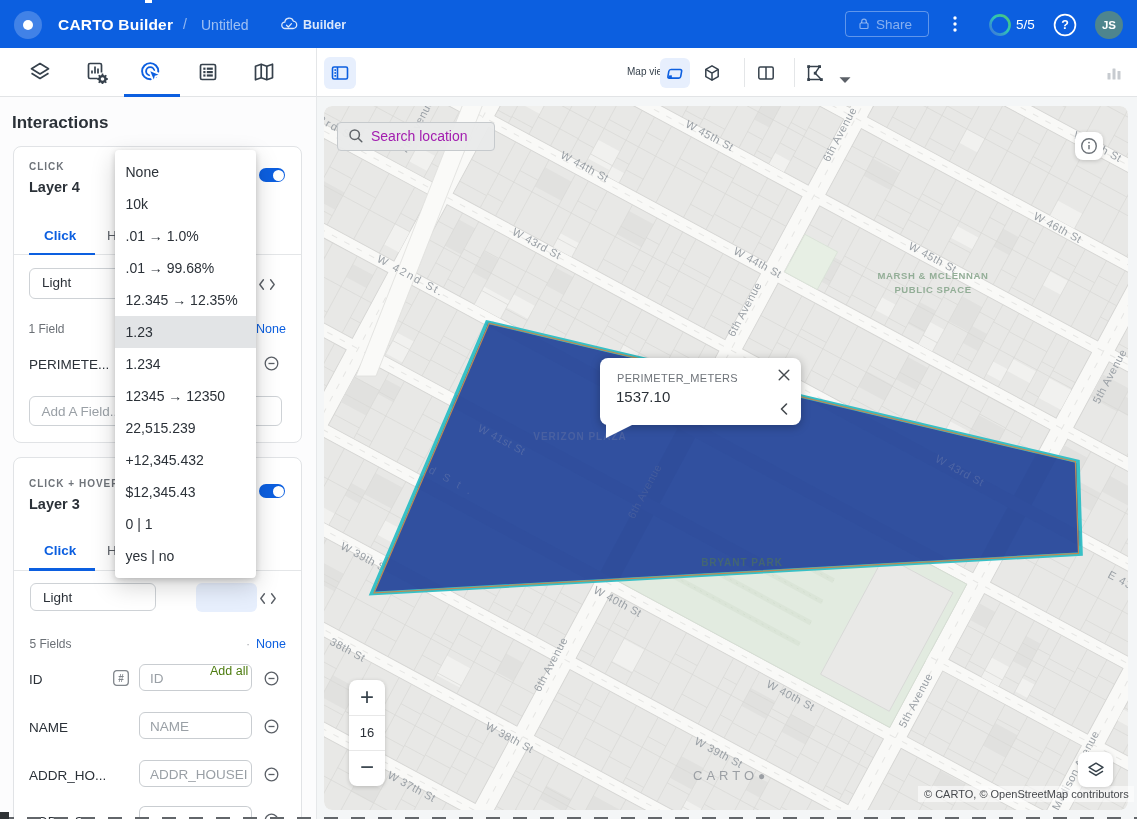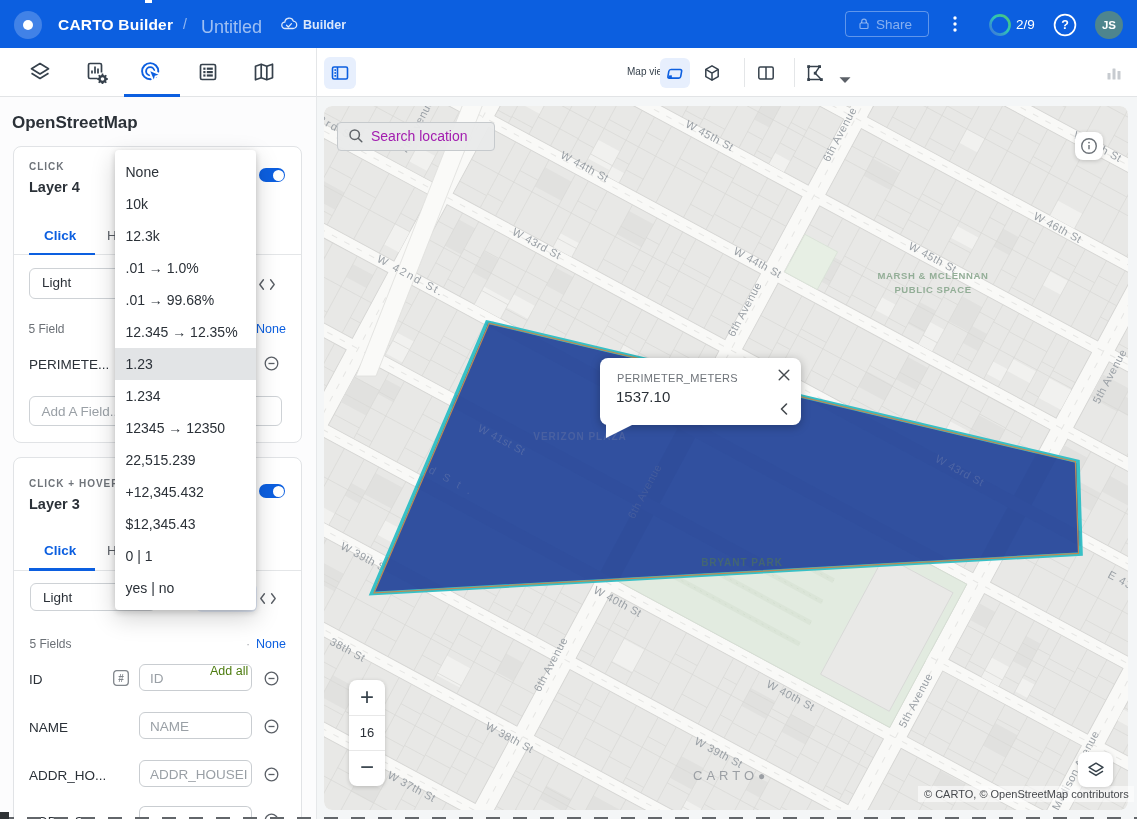--- a/index.html
+++ b/index.html
@@ -1,39 +1,39 @@
 <!DOCTYPE html>
 <html><head><meta charset="utf-8"><style>
 *{margin:0;padding:0;box-sizing:border-box}
 body{font-family:'Liberation Sans',sans-serif;width:1137px;height:819px;overflow:hidden}
 </style></head>
 <body>
 <div style="position:relative;width:1137px;height:819px;background:#f4f6f7;overflow:hidden">
   <div style="position:absolute;left:0;top:97px;width:316px;height:722px;background:#fcfcfd"></div>
   <div style="position:absolute;left:316px;top:97px;width:1px;height:722px;background:#e6e8ea"></div>
-  <div style="position:absolute;left:12px;top:113px;font-size:17px;font-weight:700;color:#2b3138">OpenStreetMap</div>
+  <div style="position:absolute;left:12px;top:113px;font-size:17px;font-weight:700;color:#2b3138">Interactions</div>
 
 <div style="position:absolute;left:12.5px;top:145.5px;width:289px;height:297px;background:#fff;border:1px solid #e1e3e6;border-radius:8px"></div>
 <div style="position:absolute;left:29px;top:161px;font-size:10px;font-weight:700;letter-spacing:1px;color:#6f747a">CLICK</div>
 <div style="position:absolute;left:29px;top:179px;font-size:14.5px;font-weight:700;color:#2b3138">Layer 4</div>
 <div style="position:absolute;left:259px;top:168px;width:26px;height:14px;border-radius:7px;background:#0c5fe0">
       <div style="position:absolute;right:1.5px;top:1.5px;width:11px;height:11px;border-radius:50%;background:#fff"></div>
     </div>
 <div style="position:absolute;left:44px;top:228px;font-size:13.5px;font-weight:700;color:#0c5fe0">Click</div>
 <div style="position:absolute;left:107px;top:228px;font-size:13.5px;color:#5b6067">Hover</div>
 <div style="position:absolute;left:13.5px;top:254px;width:287px;height:1px;background:#e4e6e8"></div>
 <div style="position:absolute;left:28.5px;top:252.5px;width:66px;height:2.5px;background:#0c5fe0"></div>
 <div style="position:absolute;left:28.5px;top:267.5px;width:226px;height:31px;border:1px solid #ced2d6;border-radius:6px;background:#fff"></div>
 <div style="position:absolute;left:42px;top:275px;font-size:13.5px;color:#2b3138">Light</div>
 <div style="position:absolute;left:258px;top:277px"><svg width="18" height="13" viewBox="0 0 18 13" style="">
         <g stroke="#5b6067" stroke-width="1.4" fill="none" stroke-linecap="round" stroke-linejoin="round">
           <path d="M5.4 1.8L1.8 6.5l3.6 4.7M12.6 1.8l3.6 4.7-3.6 4.7"></path>
         </g>
       </svg></div>
-<div style="position:absolute;left:28.5px;top:322px;font-size:12px;color:#6b7076">5 Field</div>
+<div style="position:absolute;left:28.5px;top:322px;font-size:12px;color:#6b7076">1 Field</div>
 <div style="position:absolute;left:256px;top:322px;font-size:12.5px;color:#0c5fe0">None</div>
 <div style="position:absolute;left:29px;top:357px;font-size:13.5px;color:#2b3138">PERIMETE...</div>
 <div style="position:absolute;left:264px;top:356px"><svg width="15" height="15" viewBox="0 0 15 15" style="">
         <circle cx="7.5" cy="7.5" r="6.3" fill="none" stroke="#5b6067" stroke-width="1.3"></circle>
         <path d="M4.5 7.5h6" stroke="#5b6067" stroke-width="1.3"></path>
       </svg></div>
 <div style="position:absolute;left:28.5px;top:396px;width:253px;height:30px;border:1px solid #ced2d6;border-radius:6px;line-height:30px;padding-left:12px;font-size:13.5px;color:#9aa0a6;background:#fff">Add A Field...</div>
 
 <div style="position:absolute;left:12.5px;top:456.5px;width:289px;height:420px;background:#fff;border:1px solid #e1e3e6;border-radius:8px"></div>
 <div style="position:absolute;left:29px;top:478px;font-size:10px;font-weight:700;letter-spacing:1px;color:#6f747a">CLICK + HOVER</div>
@@ -452,21 +452,21 @@
 <div style="position:absolute;left:779px;top:402px"><svg width="10" height="14" viewBox="0 0 10 14" style="">
         <path d="M7.5 2L2.5 7l5 5" stroke="#454a4f" stroke-width="1.6" fill="none" stroke-linecap="round" stroke-linejoin="round"></path>
       </svg></div>
 
 <div style="position:absolute;left:0;top:0;width:1137px;height:48px;background:#0c5fe0">
   <div style="position:absolute;left:145px;top:0;width:7px;height:3px;background:#fff"></div>
       <div style="position:absolute;left:14px;top:10.5px;width:28px;height:28px;border-radius:50%;background:rgba(255,255,255,0.22)"></div>
   <div style="position:absolute;left:23px;top:19.5px;width:10px;height:10px;border-radius:50%;background:#fff"></div>
   <div style="position:absolute;left:58px;top:15.5px;font-size:15.5px;font-weight:700;color:#fff;letter-spacing:0.2px">CARTO Builder</div>
   <div style="position:absolute;left:183px;top:16px;font-size:14px;color:rgba(255,255,255,0.55)">/</div>
-  <div style="position:absolute;left:201px;top:16.5px;font-size:18px;color:rgba(255,255,255,0.6)">Untitled</div>
+  <div style="position:absolute;left:201px;top:16.5px;font-size:14px;color:rgba(255,255,255,0.6)">Untitled</div>
   <div style="position:absolute;left:280px;top:15px"><svg width="18" height="18" viewBox="0 0 18 18" style="">
           <g stroke="rgba(255,255,255,0.85)" stroke-width="1.3" fill="none" stroke-linecap="round" stroke-linejoin="round">
             <path d="M5.2 13.5a3.2 3.2 0 0 1-.4-6.4 4.4 4.4 0 0 1 8.5-1 3.7 3.7 0 0 1-.6 7.4z"></path>
             <path d="M6.5 10.2l1.8 1.8 3.2-3.4"></path>
           </g>
         </svg></div>
   <div style="position:absolute;left:303px;top:17.5px;font-size:12.5px;font-weight:700;color:rgba(255,255,255,0.85)">Builder</div>
   <div style="position:absolute;left:845px;top:11px;width:84px;height:26px;border:1px solid rgba(255,255,255,0.35);border-radius:4px"></div>
   <div style="position:absolute;left:857px;top:17px"><svg width="14" height="14" viewBox="0 0 14 14" style="">
           <g stroke="rgba(255,255,255,0.5)" stroke-width="1.2" fill="none">
@@ -485,21 +485,21 @@
   <div style="position:absolute;left:988px;top:12.5px"><svg width="24" height="24" viewBox="0 0 24 24" style="">
           <defs>
             <linearGradient id="rg" x1="0" y1="1" x2="1" y2="0">
               <stop offset="0" stop-color="#3f6ee0"></stop>
               <stop offset="0.55" stop-color="#2fc6b5"></stop>
               <stop offset="1" stop-color="#52c272"></stop>
             </linearGradient>
           </defs>
           <circle cx="12" cy="12" r="9.6" fill="none" stroke="url(#rg)" stroke-width="2.6"></circle>
         </svg></div>
-  <div style="position:absolute;left:1016px;top:17px;font-size:13.5px;color:#fff">2/9</div>
+  <div style="position:absolute;left:1016px;top:17px;font-size:13.5px;color:#fff">5/5</div>
   <div style="position:absolute;left:1052px;top:11.5px"><svg width="26" height="26" viewBox="0 0 26 26" style="">
           <circle cx="13" cy="13" r="10.4" fill="none" stroke="#fff" stroke-width="1.7"></circle>
           <text x="13" y="17.3" font-size="12.5" font-weight="700" fill="#fff" text-anchor="middle" font-family="'Liberation Sans',sans-serif">?</text>
         </svg></div>
   <div style="position:absolute;left:1095px;top:10.5px;width:28px;height:28px;border-radius:50%;background:#4e858e;text-align:center;line-height:28px;font-size:11.5px;font-weight:700;color:#fff">JS</div>
 </div>
 
 <div style="position:absolute;left:0;top:48px;width:1137px;height:48.5px;background:#fff;border-bottom:1px solid #e2e4e6">
   <div style="position:absolute;left:28px;top:12px"><svg width="24" height="24" viewBox="0 0 24 24" style="">
           <g stroke="#36414c" stroke-width="1.7" fill="none" stroke-linejoin="round">
@@ -596,21 +596,20 @@
             <rect x="3.5" y="10" width="3" height="6.5" rx="0.5"></rect>
             <rect x="8.5" y="5.5" width="3" height="11" rx="0.5"></rect>
             <rect x="13.5" y="8" width="3" height="8.5" rx="0.5"></rect>
           </g>
         </svg></div>
 </div>
   <div style="position:absolute;left:114.5px;top:150px;width:141px;background:#fff;border-radius:4px;
 box-shadow:0 2px 6px rgba(0,0,0,0.18),0 8px 24px rgba(0,0,0,0.18);padding:6px 0;font-size:14px;color:#2b3138;z-index:60">
       <div style="height:32px;line-height:32px;padding:0 11px;white-space:nowrap">None</div>
       <div style="height:32px;line-height:32px;padding:0 11px;white-space:nowrap">10k</div>
-      <div style="height:32px;line-height:32px;padding:0 11px;white-space:nowrap">12.3k</div>
       <div style="height:32px;line-height:32px;padding:0 11px;white-space:nowrap">.01 → 1.0%</div>
       <div style="height:32px;line-height:32px;padding:0 11px;white-space:nowrap">.01 → 99.68%</div>
       <div style="height:32px;line-height:32px;padding:0 11px;white-space:nowrap">12.345 → 12.35%</div>
       <div style="height:32px;line-height:32px;padding:0 11px;background:#e2e4e6;white-space:nowrap">1.23</div>
       <div style="height:32px;line-height:32px;padding:0 11px;white-space:nowrap">1.234</div>
       <div style="height:32px;line-height:32px;padding:0 11px;white-space:nowrap">12345 → 12350</div>
       <div style="height:32px;line-height:32px;padding:0 11px;white-space:nowrap">22,515.239</div>
       <div style="height:32px;line-height:32px;padding:0 11px;white-space:nowrap">+12,345.432</div>
       <div style="height:32px;line-height:32px;padding:0 11px;white-space:nowrap">$12,345.43</div>
       <div style="height:32px;line-height:32px;padding:0 11px;white-space:nowrap">0 | 1</div>

